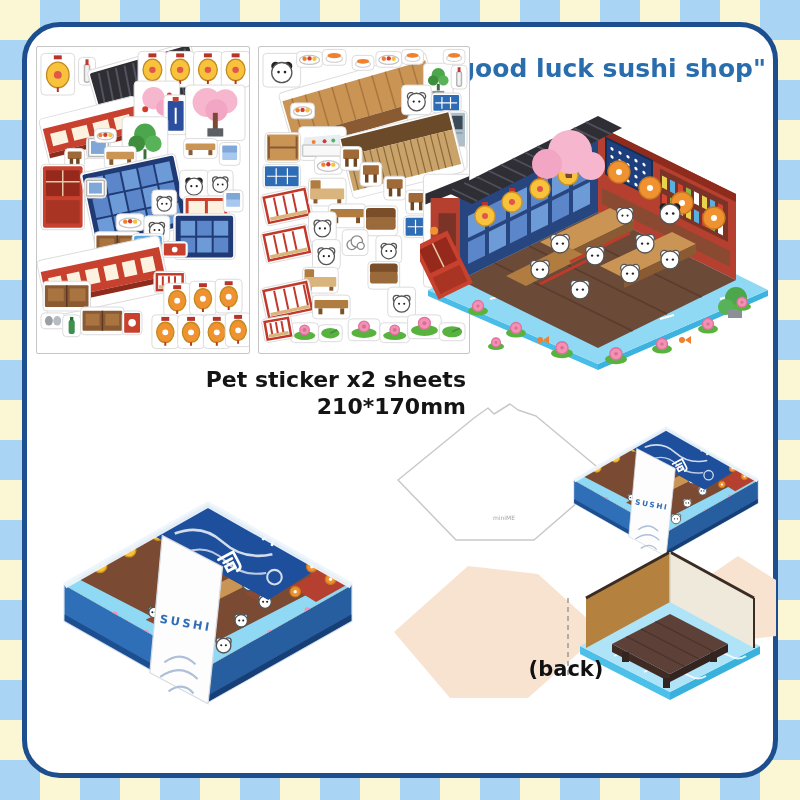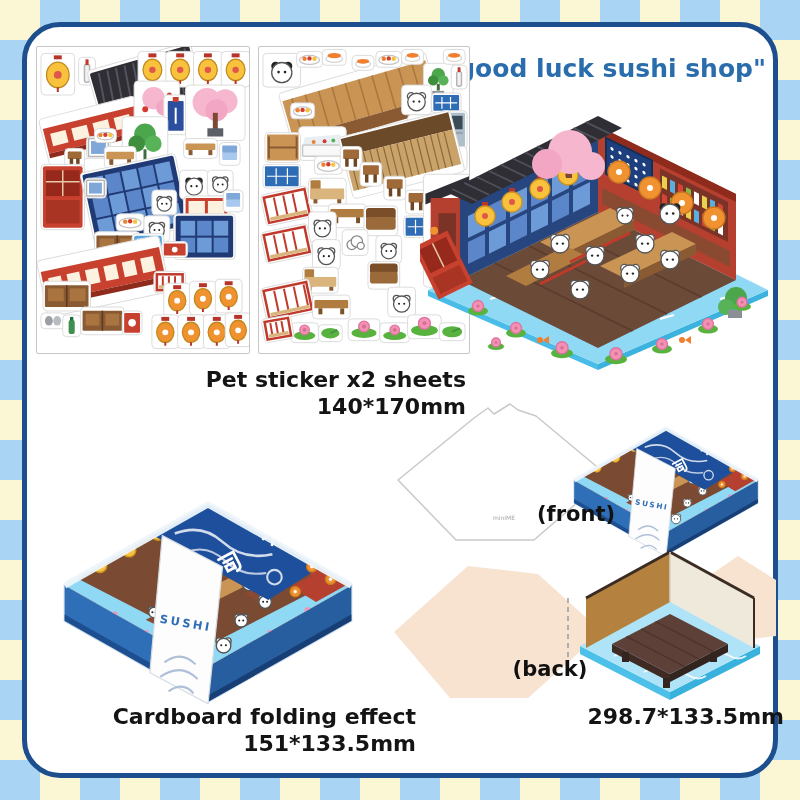--- a/index.html
+++ b/index.html
@@ -15,21 +15,21 @@
   .s1{left:36px;top:46px;width:214px;height:308px}
   .s2{left:258px;top:46px;width:212px;height:308px}
   .scene{left:420px;top:94px;width:356px;height:276px}
   .title{position:absolute;right:34px;top:54px;font-size:25px;font-weight:bold;color:#2a6dad;white-space:nowrap}
   .cap{position:absolute;text-align:right;font-weight:bold;color:#141414;font-size:22px;line-height:27px}
   .cap1{left:40px;top:366px;width:426px}
   .cap2{left:28px;top:703px;width:388px}
   .cap3{left:392px;top:703px;width:392px}
   .lbl{position:absolute;text-align:center;font-weight:bold;color:#111;font-size:21px}
   .lfront{left:514px;top:502px;width:124px}
-  .lback{left:488px;top:657px;width:124px}
+  .lback{left:504px;top:657px;width:124px}
   .bigbox{left:52px;top:438px;width:312px;height:270px}
   .minibox{left:566px;top:386px;width:200px;height:173px}
   .frontblank{left:390px;top:388px;width:228px;height:162px}
   .backblank{left:388px;top:544px;width:390px;height:162px}
   .basepiece{left:564px;top:548px;width:212px;height:158px}
 </style>
 </head>
 <body>
 
 <div class="page">
@@ -933,21 +933,21 @@
     <g id="sc-fish">
         <circle cx="120" cy="246" r="3" fill="#f08030"></circle>
         <polygon points="123,246 129,242 129,250" fill="#f08030"></polygon>
         <circle cx="262" cy="246" r="3" fill="#f08030"></circle>
         <polygon points="265,246 271,242 271,250" fill="#f08030"></polygon>
       </g>
   </svg>
 
   <div class="cap cap1">
     <div>Pet sticker x2 sheets</div>
-    <div>140*170mm</div>
+    <div>210*170mm</div>
   </div>
 
   <svg width="0" height="0" style="position:absolute" aria-hidden="true">
     <symbol id="fboxsym" viewBox="0 0 300 260">
       <clipPath id="fbclip">
           <polygon points="150,64 288,142 150,220 12,142"></polygon>
         </clipPath>
       <polygon points="12,142 150,64 288,142 288,176 150,254 12,176" fill="none" stroke="#c2d4e6" stroke-width="2"></polygon>
       <polygon points="12,142 150,220 150,254 12,176" fill="#2f6fb7"></polygon>
       <polygon points="150,220 288,142 288,176 150,254" fill="#275e9f"></polygon>
@@ -1081,35 +1081,30 @@
         <path d="M112,244 q14,-10 24,2" fill="none" stroke="#aebfd8" stroke-width="2"></path>
         <text x="128" y="182" transform="rotate(10 128 182)" font-size="11" letter-spacing="2.5" fill="#2e6db5" font-family="DejaVu Sans, sans-serif" font-weight="bold" text-anchor="middle">SUSHI</text>
       </g>
     </symbol>
   </svg>
 
   <svg class="abs bigbox" viewBox="0 0 300 260">
     <use href="#fboxsym" width="300" height="260"></use>
   </svg>
 
-  <div class="cap cap2">
-    <div>Cardboard folding effect</div>
-    <div>151*133.5mm</div>
-  </div>
 
   <svg class="abs frontblank" viewBox="0 0 228 162">
     <path d="M8,92 L84,30 L98,20 L104,26 L120,16 L128,22 L146,28 L218,88 L144,152 L66,152 Z" fill="#ffffff" stroke="#c9c9c9" stroke-width="1.5" stroke-linejoin="round"></path>
     <text x="114" y="132" font-size="6" fill="#a5a5a5" text-anchor="middle">miniME</text>
   </svg>
 
   <svg class="abs minibox" viewBox="0 0 300 260">
     <use href="#fboxsym" width="300" height="260"></use>
   </svg>
 
-  <div class="lbl lfront">(front)</div>
 
   <svg class="abs backblank" viewBox="0 0 390 162">
     <path d="M6,88 L80,22 L150,30 L214,88 L140,154 L62,154 Z" fill="#f8e3d1"></path>
     <polygon points="280,60 350,12 388,36 388,92 320,100" fill="#f8e3d1"></polygon>
   </svg>
 
   <svg class="abs basepiece" viewBox="0 0 212 158">
     <line x1="4" y1="50" x2="4" y2="130" stroke="#9a9a9a" stroke-width="1.5" stroke-dasharray="5 4"></line>
     <polygon points="16,98 106,144 106,152 16,106" fill="#4cc0e8"></polygon>
     <polygon points="196,98 106,144 106,152 196,106" fill="#38b2dd"></polygon>
@@ -1135,15 +1130,14 @@
     <g id="bs-planks">
         <line x1="62.5" y1="88.5" x2="120.5" y2="118.5" stroke="#4a332c" stroke-width="1.4"></line>
         <line x1="77" y1="81" x2="135" y2="111" stroke="#4a332c" stroke-width="1.4"></line>
         <line x1="91.5" y1="73.5" x2="149.5" y2="103.5" stroke="#4a332c" stroke-width="1.4"></line>
       </g>
   </svg>
 
   <div class="lbl lback">(back)</div>
 
   <div class="cap cap3">
-    <div>298.7*133.5mm</div>
   </div>
 </div>
 
 </body></html>

